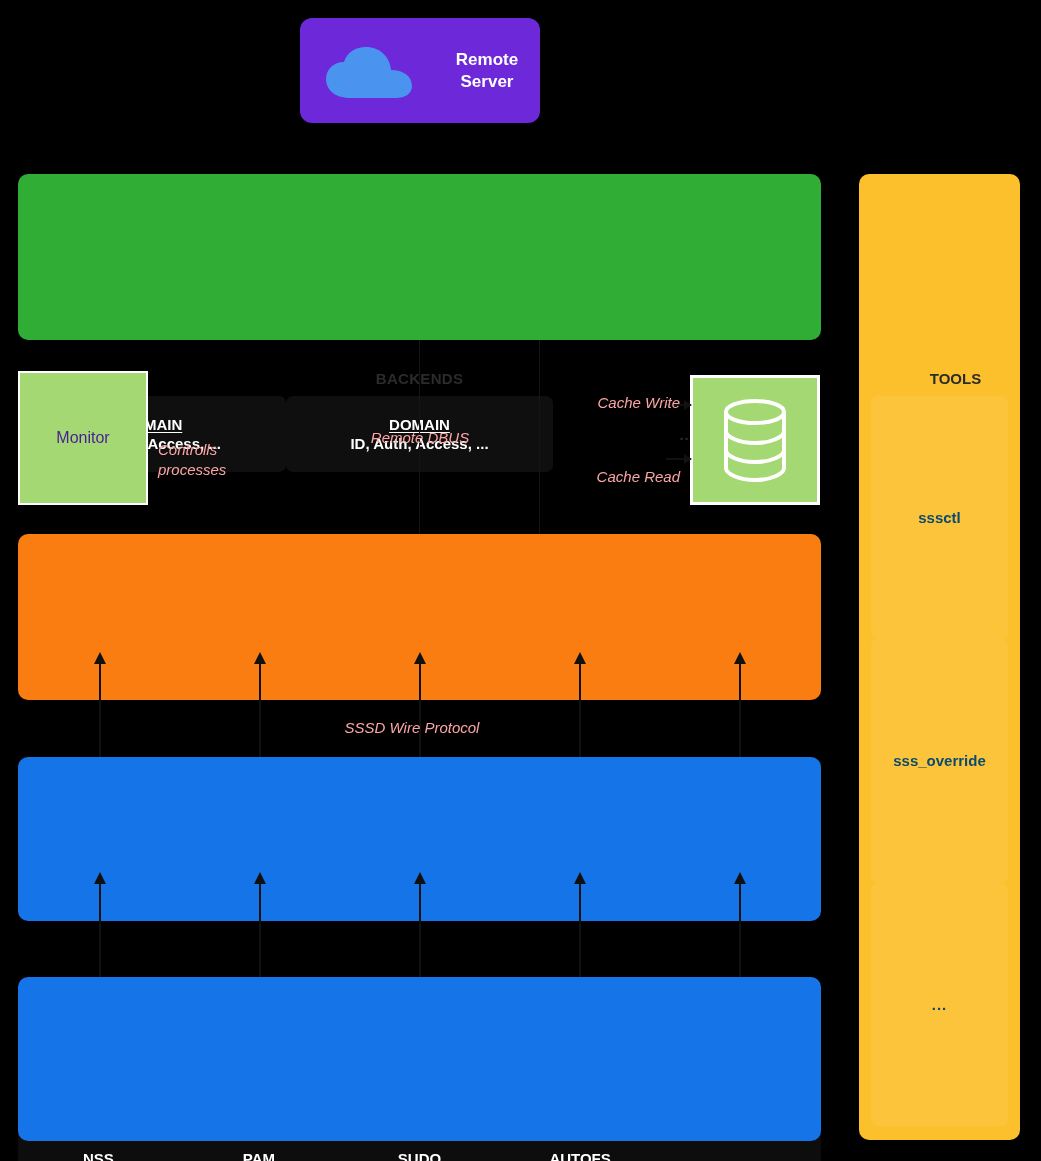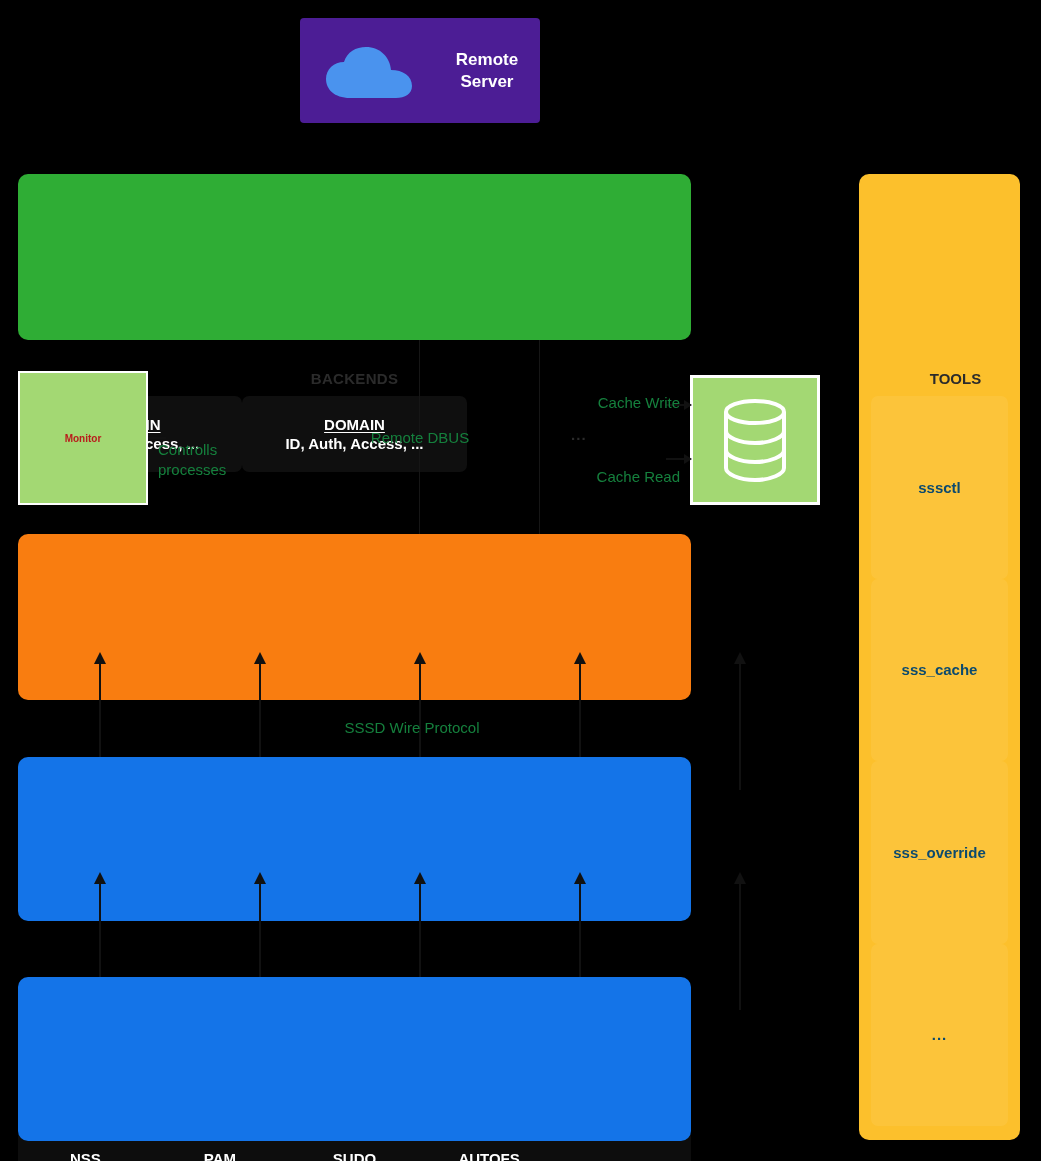--- a/index.html
+++ b/index.html
@@ -17,43 +17,43 @@
     background: #000000;
     overflow: hidden;
   }
 
   
   .abs { position: absolute; box-sizing: border-box; }
 
   
   .remote-server {
     left: 300px; top: 18px; width: 240px; height: 105px;
-    background: #4c1d95;
-    border-radius: 4px;
+    background: #6d28d9;
+    border-radius: 12px;
     display: flex; align-items: center; justify-content: flex-start;
   }
   .cloud-icon {
     position: absolute;
     left: 24px; top: 28px;
     width: 104px; height: 54px;
   }
   .remote-server-label {
     position: absolute;
     left: 134px; top: 0; width: 106px; height: 105px;
     display: flex; align-items: center; justify-content: center;
     color: #ffffff;
     font-size: 17px;
     font-weight: bold;
     line-height: 1.25;
     text-align: center;
   }
 
   
   .layer {
-    left: 18px; width: 673px;
+    left: 18px; width: 803px;
     border-radius: 10px;
   }
   .layer-title {
     position: absolute;
     left: 0; right: 0;
     text-align: center;
     font-size: 15px;
     font-weight: bold;
     color: #2b2b2b;
     letter-spacing: 0.3px;
@@ -163,39 +163,40 @@
   .tool-item.dots { letter-spacing: 1px; }
 
   
   .monitor {
     left: 18px; top: 371px; width: 130px; height: 134px;
     background: #a3d873;
     border: 2px solid #ffffff;
     display: flex; align-items: center; justify-content: center;
   }
   .monitor-label {
-    color: #b91c1c;
-    font-size: 10px;
-    font-weight: bold;
+    color: #4c1d95;
+    font-size: 16px;
+    font-weight: normal;
   }
 
   
   .cache {
     left: 690px; top: 375px; width: 130px; height: 130px;
     background: #a3d873;
     border: 3px solid #ffffff;
     display: flex; align-items: center; justify-content: center;
   }
 
   
   .note {
     position: absolute;
-    color: #15803d;
+    color: #fca5a5;
     font-size: 15px;
     line-height: 1.33;
+    font-style: italic;
   }
   .note-controls { left: 158px; top: 440px; width: 96px; }
   .note-dbus     { left: 330px; top: 428px; width: 180px; text-align: center; }
   .note-cwrite   { left: 520px; top: 393px; width: 160px; text-align: right; }
   .note-cread    { left: 520px; top: 467px; width: 160px; text-align: right; }
   .note-wire     { left: 232px; top: 718px; width: 360px; text-align: center; }
   .note-libapi   { left: 240px; top: 938px; width: 360px; text-align: center; }
 
   
   .vline {
@@ -337,23 +338,20 @@
     
   </div>
 
   <div class="abs tools">
     <div class="tools-title">TOOLS</div>
     <div class="tools-list">
       <div class="tool-item">
         <span>sssctl</span>
       </div>
       <div class="tool-item">
-        <span>sss_cache</span>
-      </div>
-      <div class="tool-item">
         <span>sss_override</span>
       </div>
       <div class="tool-item dots">
         <span>...</span>
       </div>
     </div>
   </div>
 
 </div>
 

